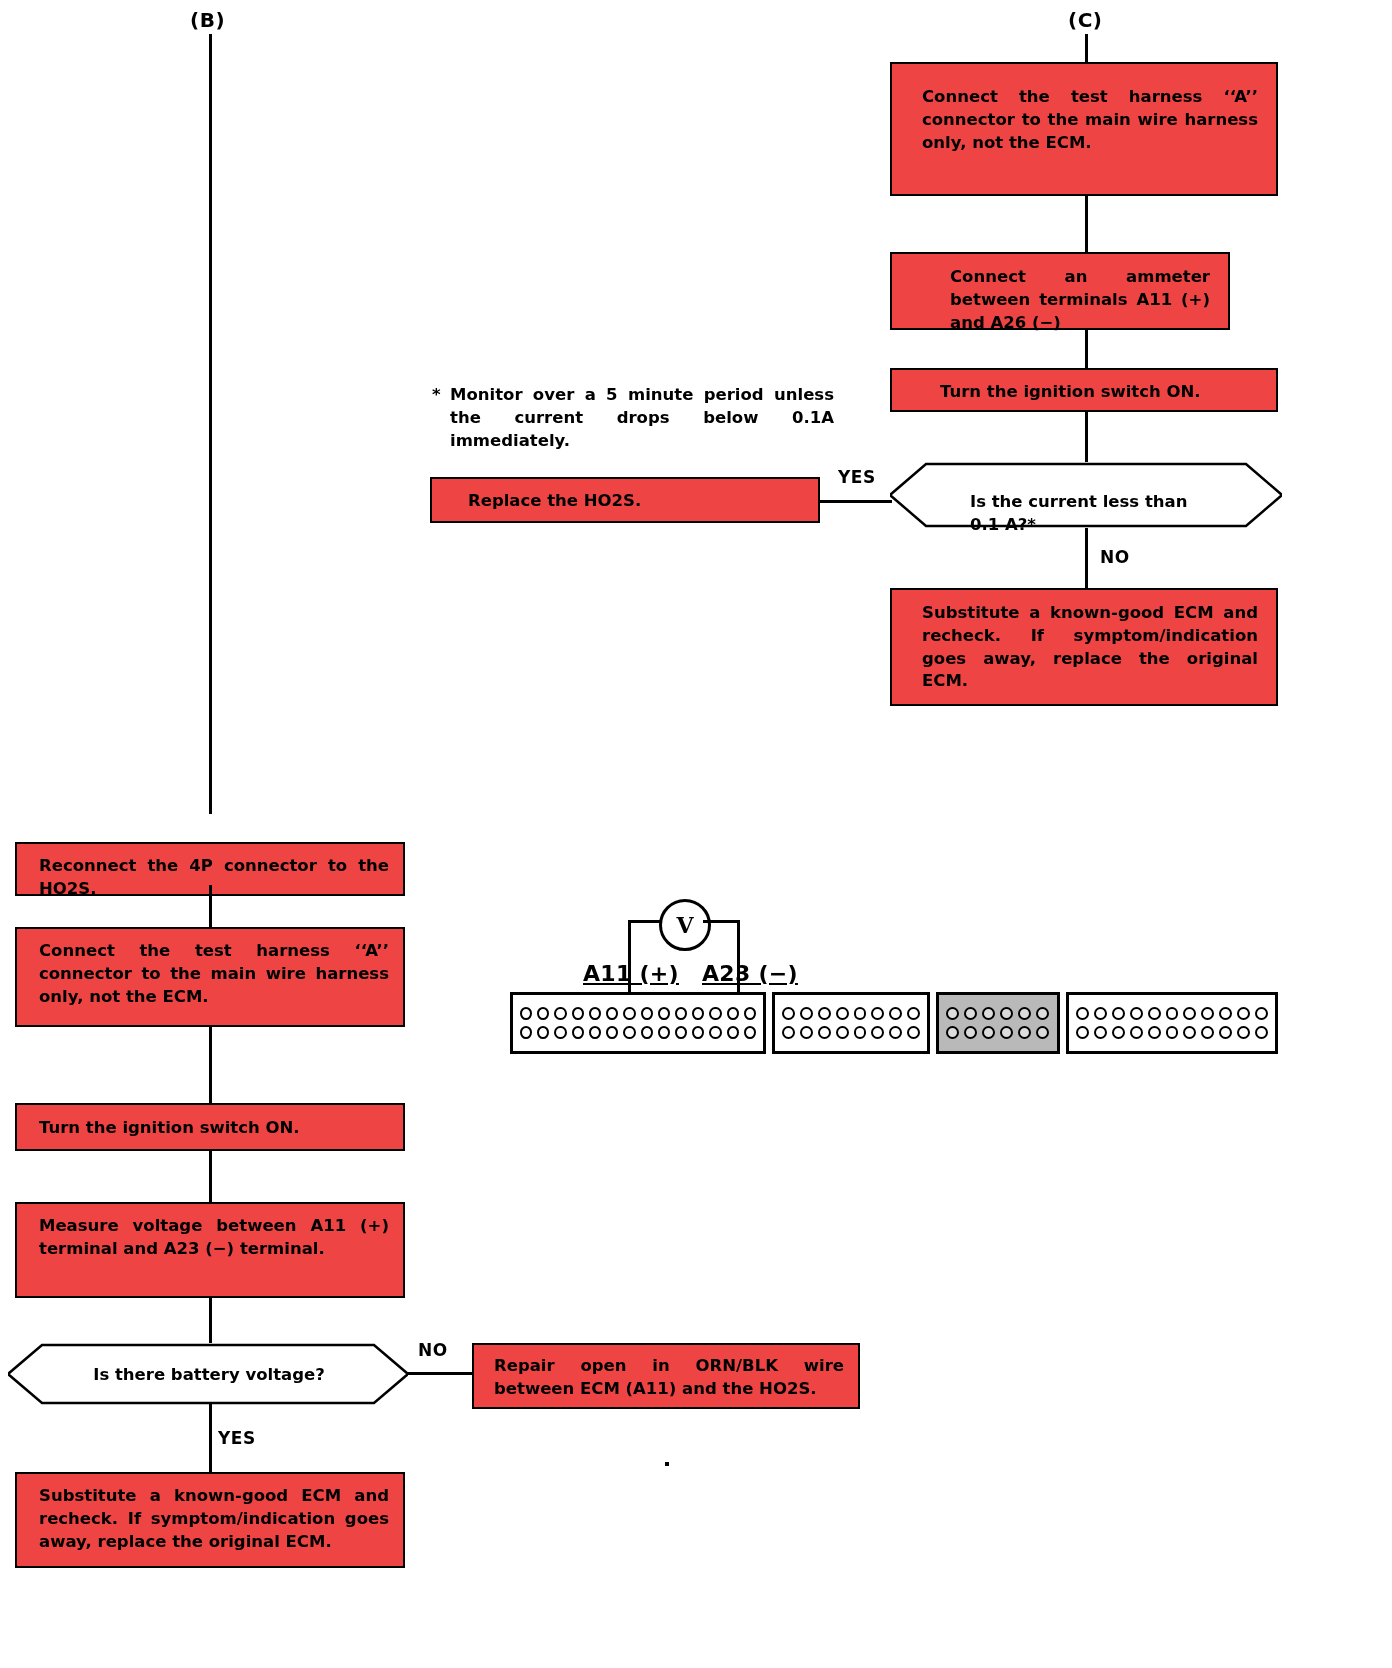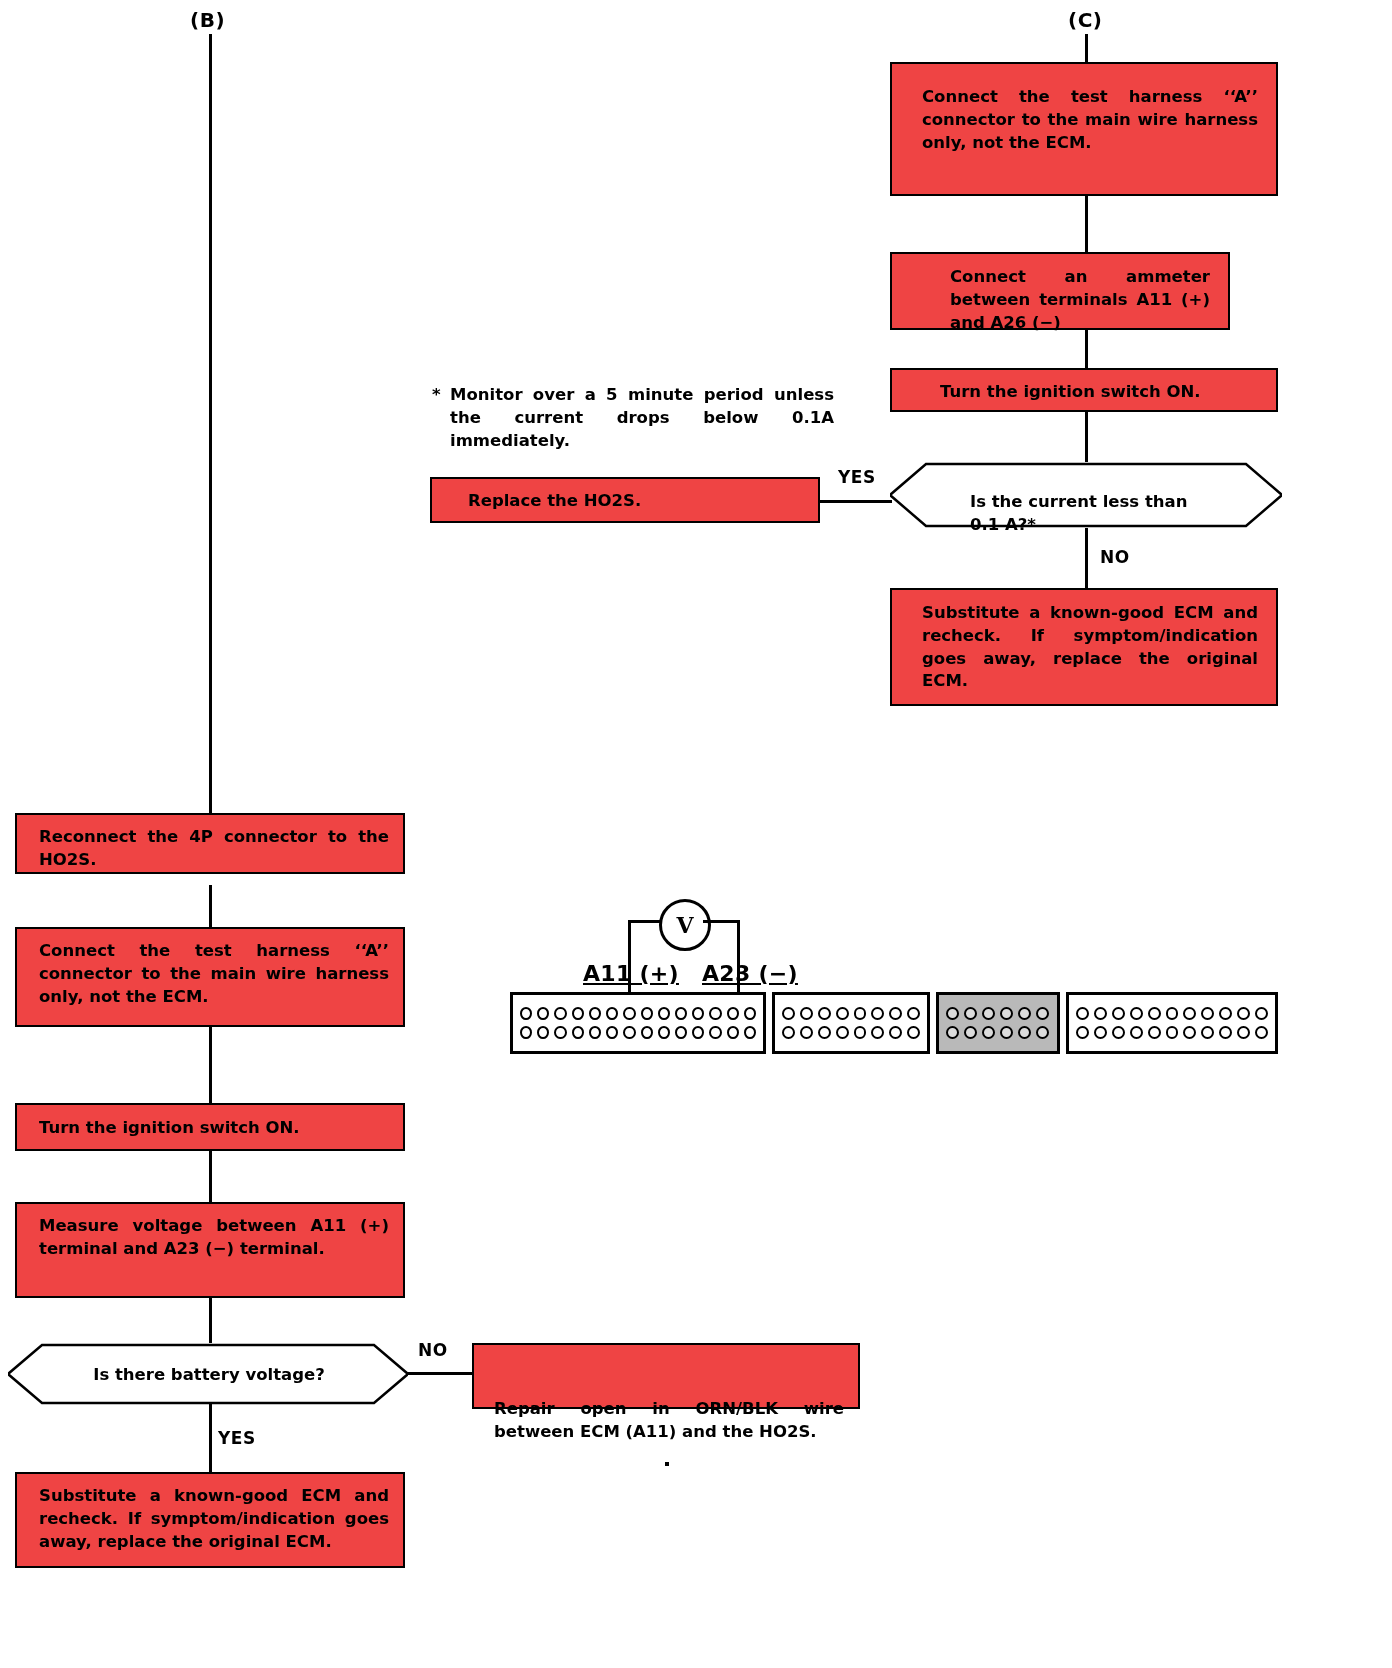--- a/index.html
+++ b/index.html
@@ -32,21 +32,21 @@
           font-size:22px;font-weight:bold;font-family:"DejaVu Serif","Liberation Serif",serif;}
   .pinlabel{position:absolute;font-size:22px;font-weight:bold;letter-spacing:.3px;text-decoration:underline;}
   .dot{position:absolute;width:4px;height:4px;background:#000;}
 </style>
 </head>
 <body>
 
 <div class="abs lbl" style="left:190px;top:8px;">(B)</div>
 <div class="vline" style="left:209px;top:34px;height:780px;"></div>
 
-<div class="box" style="left:15px;top:813px;width:390px;height:61px;">
+<div class="box" style="left:15px;top:842px;width:390px;height:54px;">
   <div class="txt">Reconnect the 4P connector to the HO2S.</div>
 </div>
 <div class="vline" style="left:209px;top:885px;height:42px;"></div>
 
 <div class="box" style="left:15px;top:927px;width:390px;height:100px;">
   <div class="txt">Connect the test harness ‘‘A’’ connector to the main wire harness only, not the ECM.</div>
 </div>
 <div class="vline" style="left:209px;top:1027px;height:76px;"></div>
 
 <div class="box" style="left:15px;top:1103px;width:390px;height:48px;">
@@ -63,21 +63,21 @@
   <svg width="400" height="62" viewBox="0 0 400 62">
     <polygon points="0,31 34,2 366,2 400,31 366,60 34,60" fill="#fff" stroke="#000" stroke-width="2.5"></polygon>
   </svg>
   <div class="dtxt" style="left:61px;top:20px;width:280px;text-align:center;">Is there battery voltage?</div>
 </div>
 
 <div class="hline" style="left:406px;top:1372px;width:66px;"></div>
 <div class="branch" style="left:418px;top:1340px;">NO</div>
 
 <div class="box" style="left:472px;top:1343px;width:388px;height:66px;">
-  <div class="txt" style="padding:10px 14px 8px 20px;margin-top:43px;">Repair open in ORN/BLK wire between ECM (A11) and the HO2S.</div>
+  <div class="txt" style="padding:10px 14px 8px 20px;">Repair open in ORN/BLK wire between ECM (A11) and the HO2S.</div>
 </div>
 
 <div class="vline" style="left:209px;top:1404px;height:68px;"></div>
 <div class="branch" style="left:218px;top:1428px;">YES</div>
 
 <div class="box" style="left:15px;top:1472px;width:390px;height:96px;">
   <div class="txt">Substitute a known-good ECM and recheck. If symptom/indication goes away, replace the original ECM.</div>
 </div>
 
 <div class="dot" style="left:665px;top:1462px;"></div>

